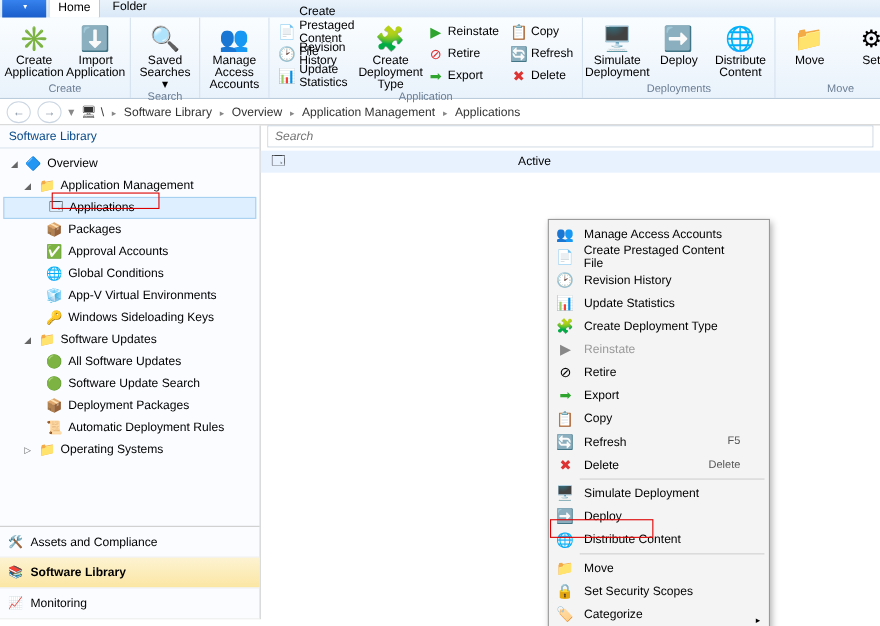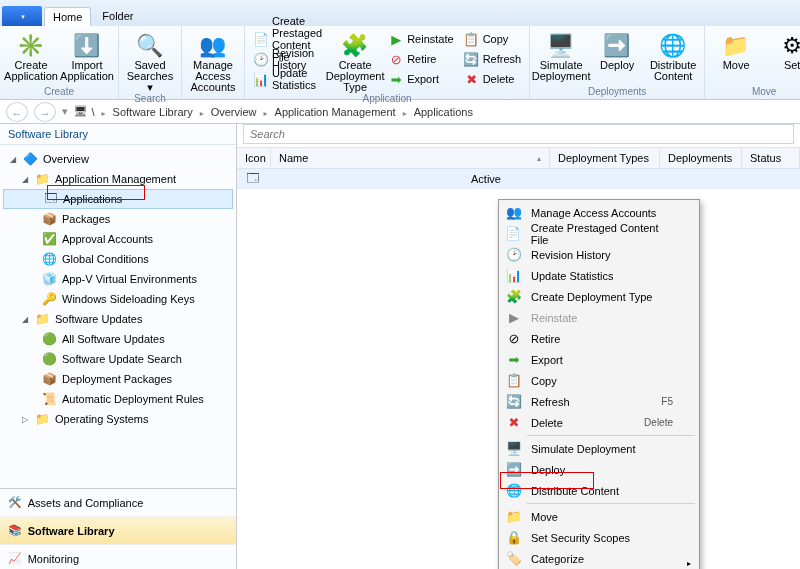--- a/index.html
+++ b/index.html
@@ -1,18 +1,18 @@
 <!DOCTYPE html>
 <html><head>
 <meta charset="utf-8">
 <style>
   * { box-sizing: border-box; font-family: "Segoe UI", Tahoma, sans-serif; font-size: 11px; }
   body { margin: 0; background: #fff; width: 800px; height: 569px; overflow: hidden; }
   
-  .titlebar { height: 26px; display: flex; align-items: flex-end; background: linear-gradient(#eaf3fb, #d9e8f7); padding-left: 2px; }
+  .titlebar { height: 16px; display: flex; align-items: flex-end; background: linear-gradient(#eaf3fb, #d9e8f7); padding-left: 2px; }
   .filebtn { background: linear-gradient(#3d8bf7,#1a5eca); width: 40px; height: 20px; color:#fff; text-align:center; line-height:20px; border-radius:2px 2px 0 0; font-size:10px; }
   .filebtn::after{content:"▾"; font-size:7px; margin-left:2px;}
   .tab { padding:3px 8px; background:#fff; border:1px solid #bcd; border-bottom:none; margin-left:2px; border-radius:3px 3px 0 0;}
   .tab.inactive{ background:transparent; border:1px solid transparent;text-align:center;}
   
   .ribbon { height: 74px; border-bottom:1px solid #bcd; background:linear-gradient(#fafdff,#e9f2fb); display:flex; }
   .group{ border-right:1px solid #d4e2ef; padding:2px 6px; display:flex; flex-direction:column; align-items:center; justify-content:space-between;}
   .group-body{display:flex; gap:6px;}
   .big{ display:flex; flex-direction:column; align-items:center; width:50px; text-align:center; line-height:11px; padding-top:2px;}
   .big .ic{width:30px; height:30px; display:flex; align-items:center; justify-content:center; font-size:22px;}
@@ -288,30 +288,20 @@
           <span>📈</span>
           <span>Monitoring</span>
         </div>
     </div>
   </div>
 
   <div class="main">
     <div class="searchbox">
       <input placeholder="Search" style="">
     </div>
-    <div class="cols">
-      <div class="col" style="width:34px">Icon</div>
-      <div class="col" style="flex:1">
-          <span>Name</span>
-          <span style="margin-left:auto;color:#888;font-size:8px;">▴</span>
-        </div>
-      <div class="col" style="width:110px">Deployment Types</div>
-      <div class="col" style="width:82px">Deployments</div>
-      <div class="col" style="width:58px">Status</div>
-    </div>
     <div class="row">
       <div class="cell" style="width:34px"><span class="ticon">🗔</span></div>
       <div class="cell" style="width:110px"></div>
       <div class="cell" style="width:82px"></div>
       <div class="cell" style="width:58px">Active</div>
     </div>
   </div>
 </div>
 
 <div class="ctx">

